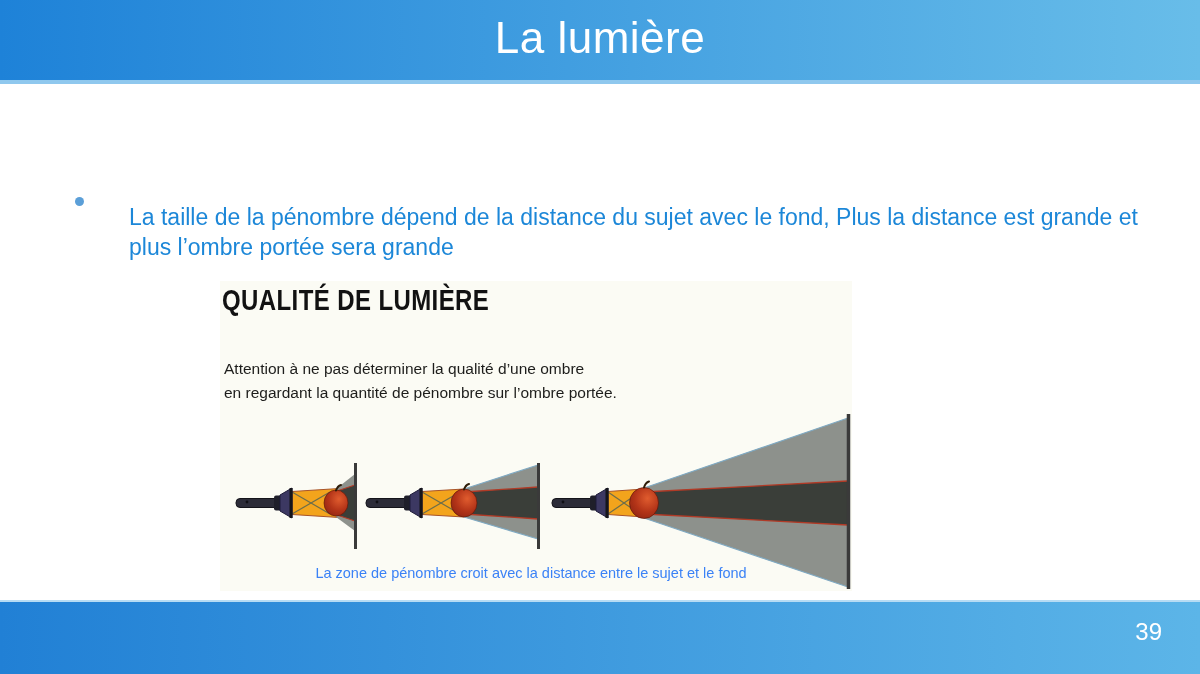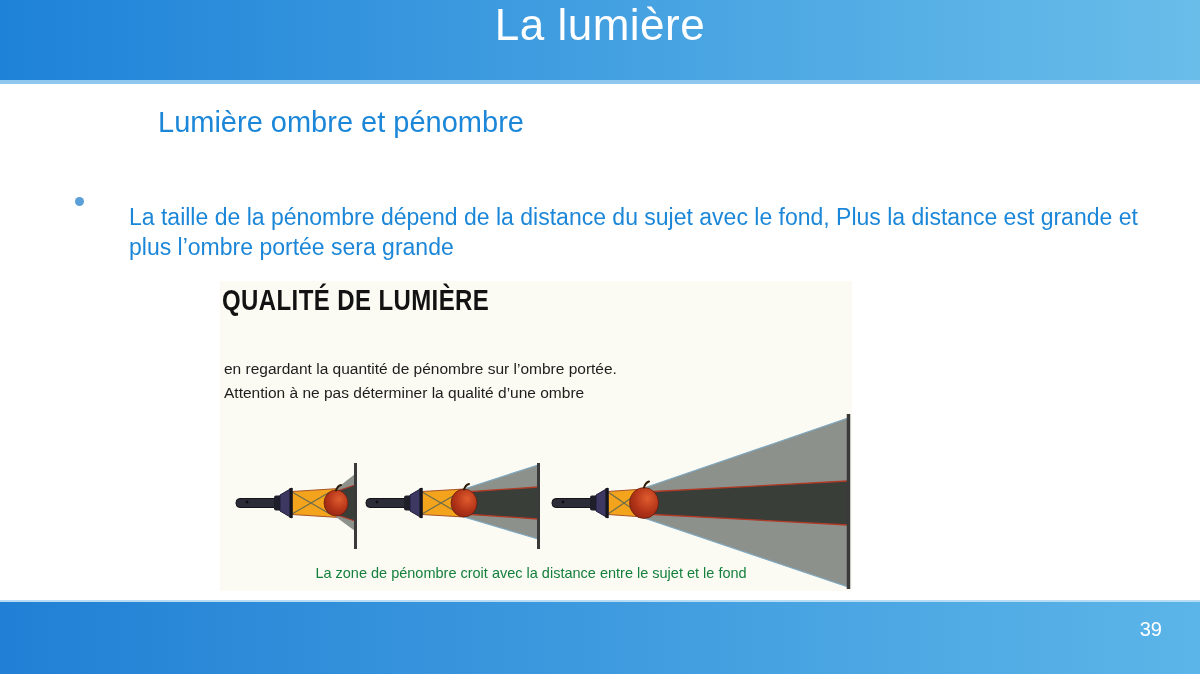--- a/index.html
+++ b/index.html
@@ -6,21 +6,21 @@
   .slide {
     position:relative; width:1200px; height:674px; background:#ffffff;
     overflow:hidden; font-family:"Liberation Sans", sans-serif;
   }
 
   
   .slide-header {
     position:absolute; top:0; left:0; width:100%; height:80px;
     background:linear-gradient(90deg, var(--header-left,#1e82d8), var(--header-right,#68bde9));
     border-bottom:4px solid var(--header-edge,#8fc8ee);
-    display:flex; align-items:flex-start; justify-content:center;
+    display:flex; align-items:center; justify-content:center;
   }
   .slide-title {
     margin:0 0 4px 0; color:var(--title-text,#ffffff);
     font-size:44px; font-weight:400; letter-spacing:0.5px;
   }
 
   
   .subtitle {
     position:absolute; left:158px; top:106px; margin:0;
     color:var(--accent-text,#1c87d8); font-size:29px; font-weight:400;
@@ -47,21 +47,21 @@
     font-size:30px; font-weight:bold; letter-spacing:0.5px; white-space:nowrap;
     transform:scaleX(0.8); transform-origin:left top;
   }
   .fig-note {
     position:absolute; left:4px; top:76px; color:var(--figure-text,#1d1d1b);
     font-size:15.5px; line-height:24px; white-space:nowrap;
   }
   .diagram { position:absolute; left:0; top:0; width:632px; height:310px; }
   .fig-caption {
     position:absolute; left:36px; top:284px; width:550px; text-align:center;
-    color:#15803d; font-size:14.5px;
+    color:#3b82f6; font-size:14.5px;
   }
 
   
   .beam       { fill:var(--beam-orange,#f3a41c); stroke:var(--beam-edge,#a8542a); stroke-width:1; }
   .xline      { stroke:#6e6e4a; stroke-width:1.2; }
   .penumbra   { fill:var(--penumbra-gray,#8d918c); }
   .pen-edge   { stroke:var(--penumbra-edge,#7fa9c2); stroke-width:1.2; }
   .umbra      { fill:var(--umbra-dark,#3a3e39); }
   .umbra-edge { stroke:var(--umbra-edge,#b13a26); stroke-width:1.3; }
   .wall       { stroke:var(--wall,#3a3a3a); stroke-width:3; }
@@ -74,44 +74,43 @@
   .apple { fill:url(#appleGrad); stroke:#591407; stroke-width:0.6; }
   .stem  { fill:none; stroke:#2e1c08; stroke-width:2; stroke-linecap:round; }
 
   
   .slide-footer {
     position:absolute; left:0; top:600px; width:100%; height:74px;
     background:linear-gradient(90deg, var(--footer-left,#2180d5), var(--footer-right,#5cb5e8));
     border-top:2px solid var(--footer-edge,#b7dcf4); box-sizing:border-box;
   }
   .page-number {
-    position:absolute; right:38px; top:16px; color:#ffffff; font-size:20px;margin-left:25px;
+    position:absolute; right:38px; top:16px; color:#ffffff; font-size:24px;margin-left:25px;
   }
 </style>
 </head>
 <body>
 
 <div class="slide">
 
   <header class="slide-header">
     <h1 class="slide-title">La lumière</h1>
   </header>
 
-  <h2 class="subtitle">Lumière ombre et pénombre</h2>
 
   <div class="bullet-row">
     <span class="bullet-dot"></span>
     <p class="bullet-text">La taille de la pénombre dépend de la distance du sujet avec le fond, Plus la distance est grande et plus l’ombre portée sera grande</p>
   </div>
 
   <figure class="figure">
     <div class="fig-heading">QUALITÉ DE LUMIÈRE</div>
     <div class="fig-note">
+      <div>Attention à ne pas déterminer la qualité d’une ombre</div>
       <div>en regardant la quantité de pénombre sur l’ombre portée.</div>
-      <div>Attention à ne pas déterminer la qualité d’une ombre</div>
     </div>
 
     <svg class="diagram" viewBox="0 0 632 310" aria-hidden="true">
       <defs>
         <radialGradient id="appleGrad" cx="0.62" cy="0.35" r="0.8">
           <stop offset="0" style="stop-color:var(--apple-light,#e05c2e)"></stop>
           <stop offset="0.55" style="stop-color:#b33418"></stop>
           <stop offset="1" style="stop-color:var(--apple-dark,#8c2412)"></stop>
         </radialGradient>
         <g id="torch">

